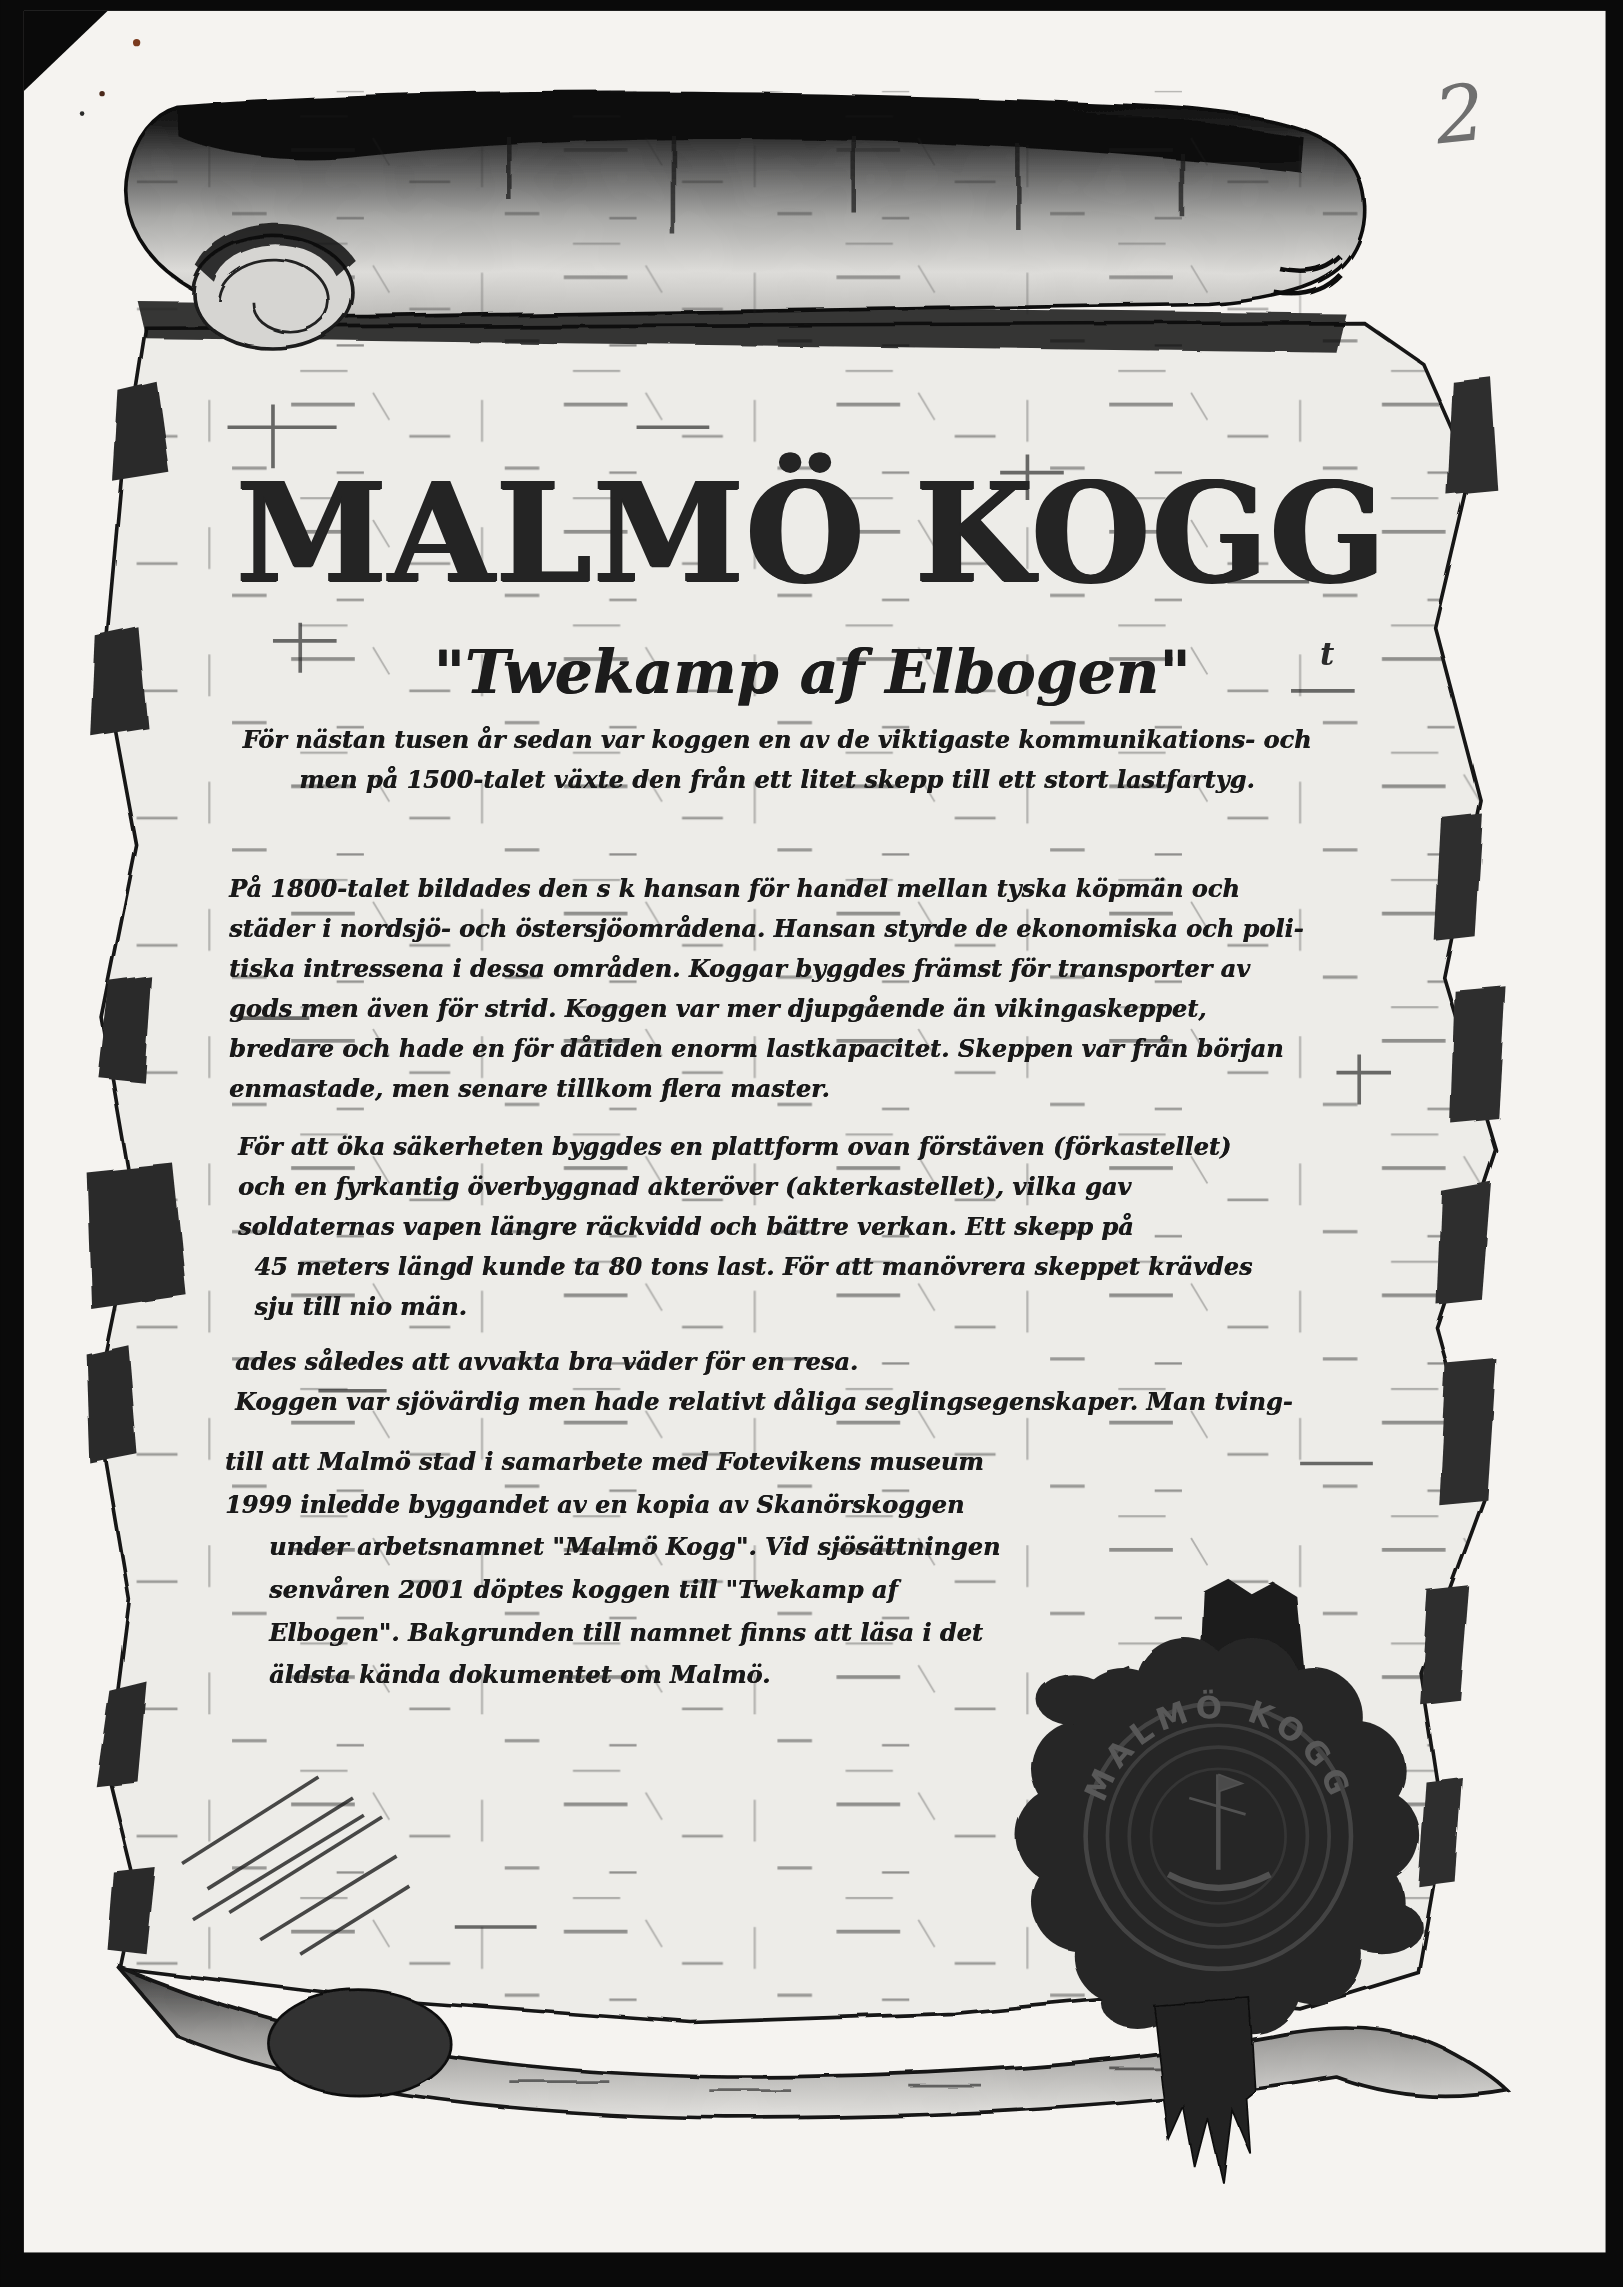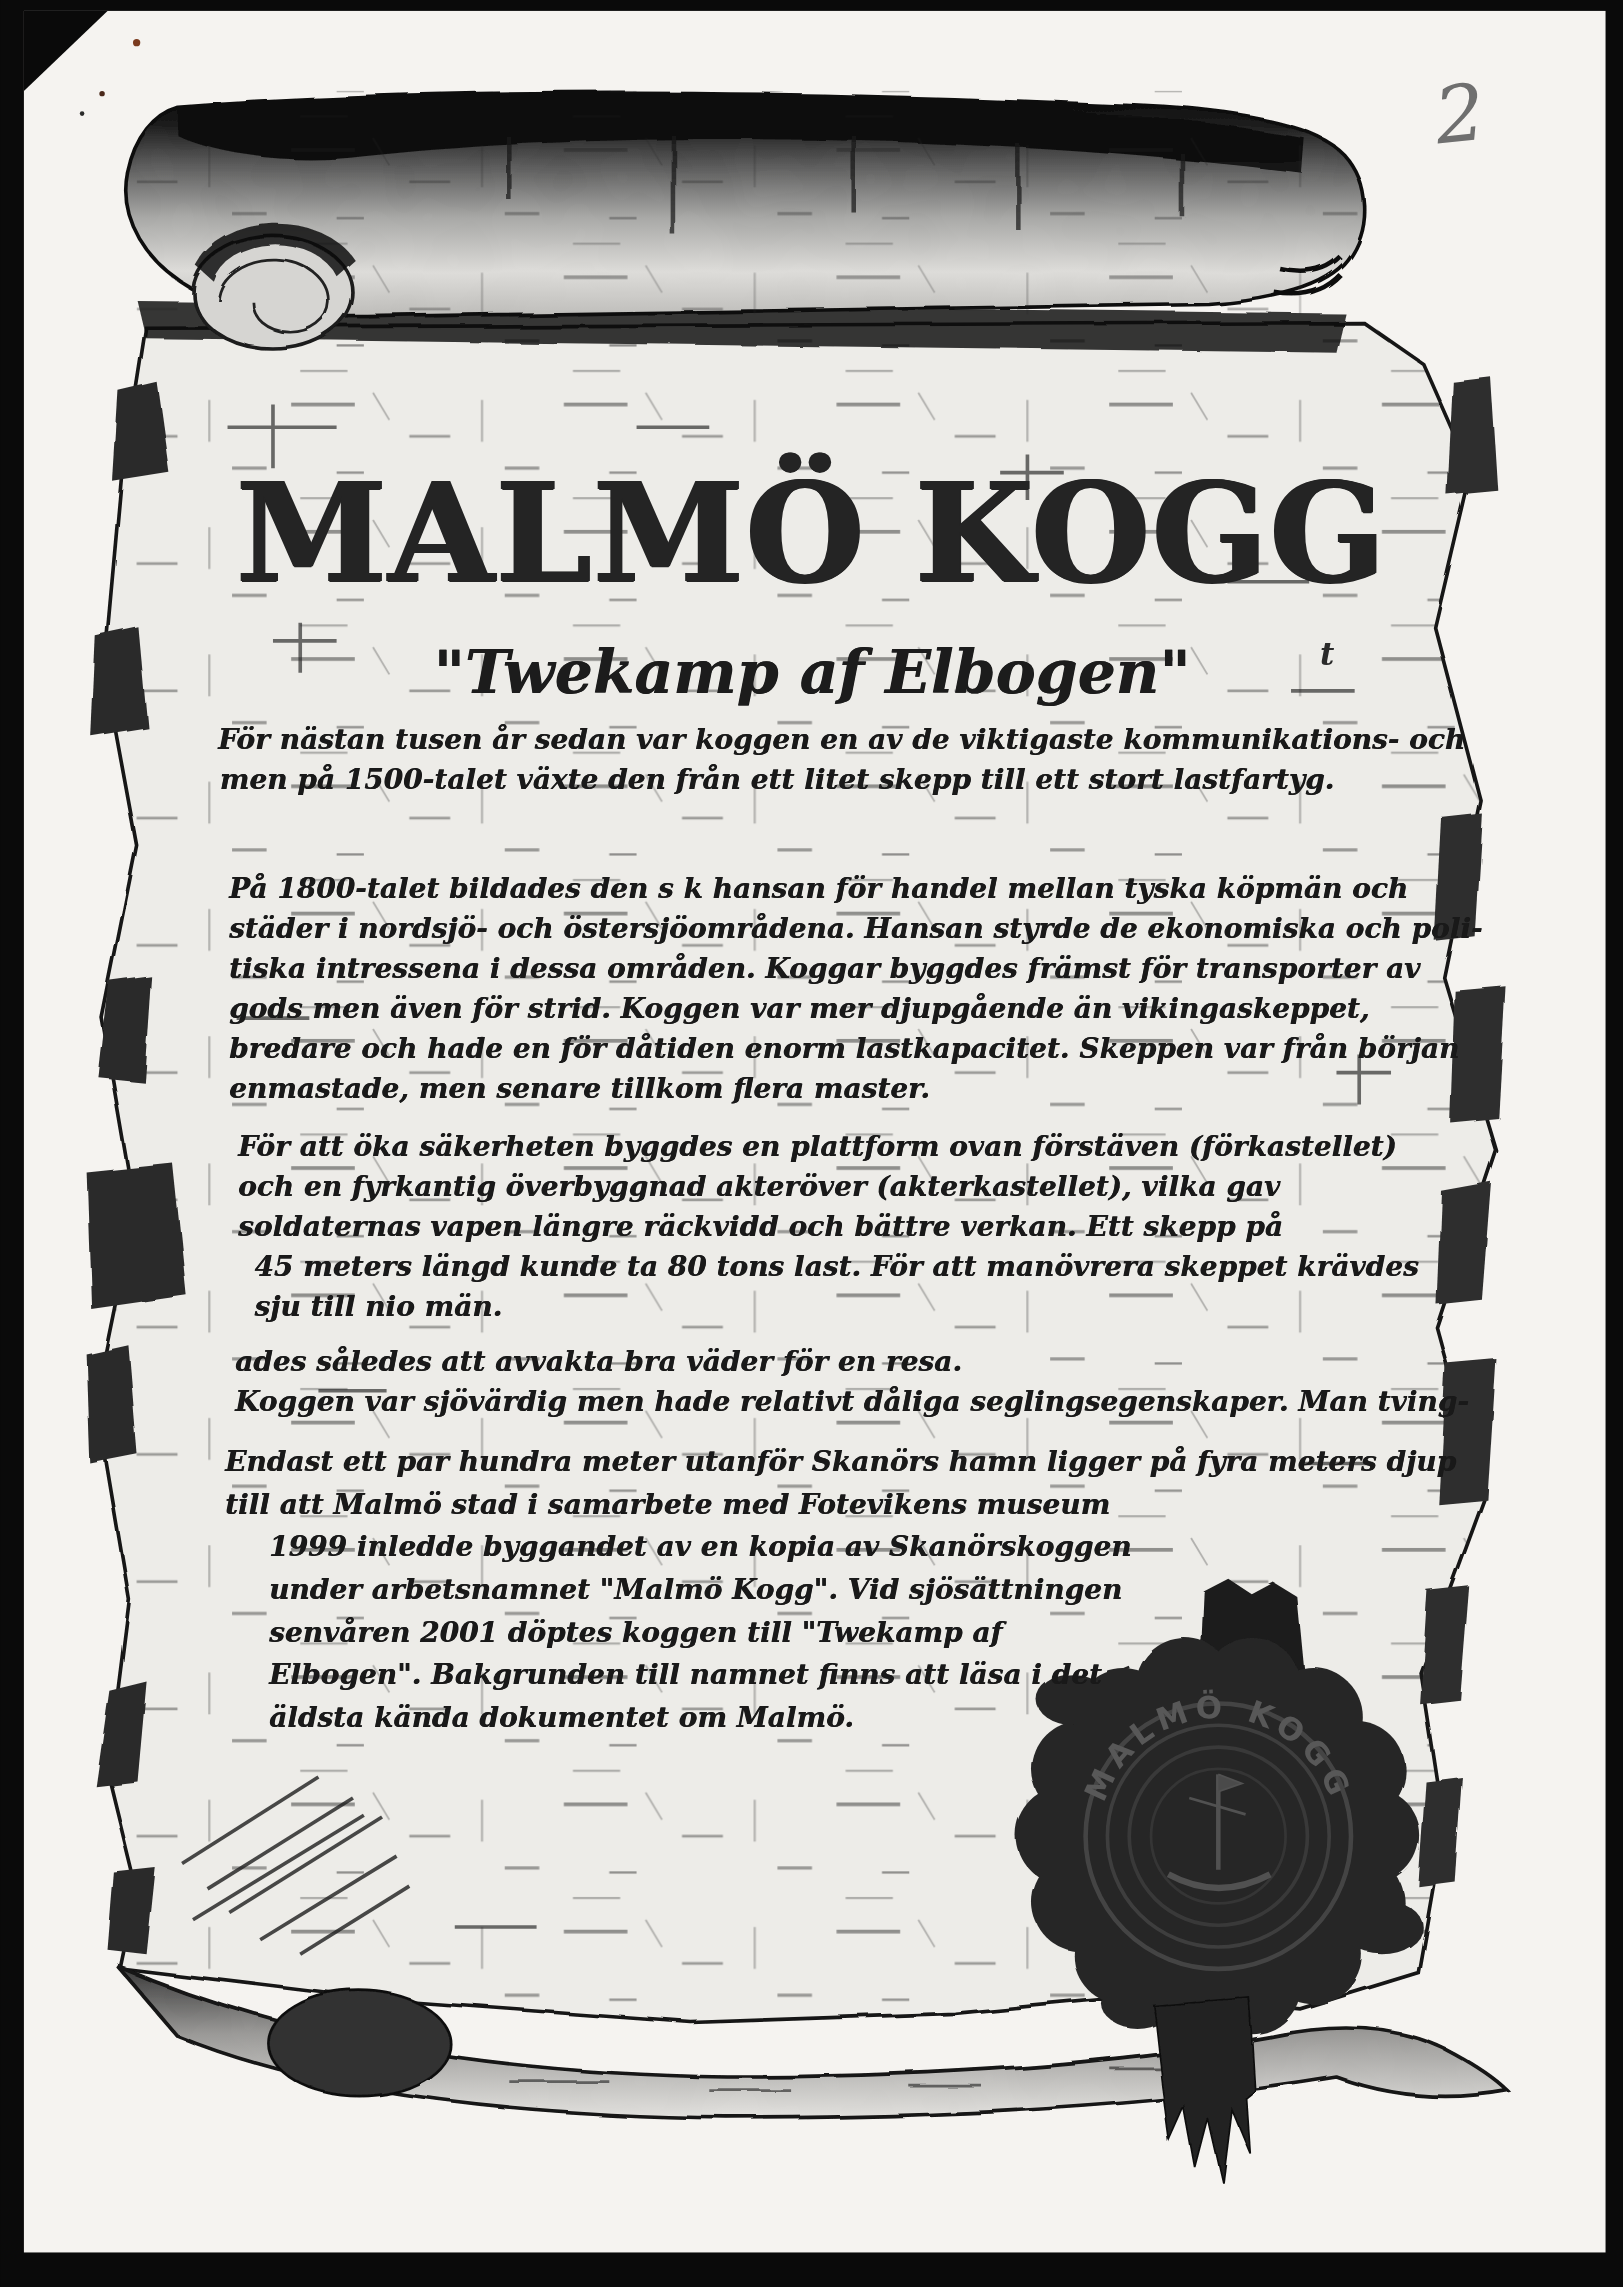--- a/index.html
+++ b/index.html
@@ -13,21 +13,21 @@
 
   .title{position:absolute;left:0;top:465px;width:1624px;text-align:center;
          font-size:136px;line-height:1;font-weight:bold;color:#242424;letter-spacing:1.8px;
          text-shadow:1.4px 0 0 #242424,-1.4px 0 0 #242424,0 0.9px 0 #242424;}
   .subtitle{position:absolute;left:0;top:642px;width:1624px;text-align:center;
             font-size:60px;line-height:1;font-weight:bold;font-style:italic;color:#1c1c1c;
             text-shadow:0.5px 0 0 #1c1c1c;}
   .stray{position:absolute;left:1320px;top:636px;font-size:31px;font-weight:bold;
          font-style:italic;color:#2a2a2a;}
 
-  .para{position:absolute;font-size:28px;line-height:40px;font-weight:bold;font-style:italic;
+  .para{position:absolute;font-size:24px;line-height:40px;font-weight:bold;font-style:italic;
         color:#191919;text-shadow:0.4px 0 0 #191919;}
   .para .tline{white-space:nowrap;}
   .para-1{left:218px;top:720px;width:1118px;text-align:center;}
   .para-2{left:229px;top:869px;width:1173px;}
   .para-3{left:238px;top:1127px;width:1173px;}
   .para-4{left:235px;top:1342px;width:1173px;}
   .para-5{left:225px;top:1442px;width:1173px;}
   .para-5 .tline{margin-bottom:2.7px;}
   .para-5 .tline:nth-child(n+3){padding-left:44px;}
   .para-3 .tline:nth-child(4),.para-3 .tline:nth-child(5){padding-left:16.4px;}
@@ -233,21 +233,20 @@
         <div class="tline">och en fyrkantig överbyggnad akteröver (akterkastellet), vilka gav</div>
         <div class="tline">soldaternas vapen längre räckvidd och bättre verkan. Ett skepp på</div>
         <div class="tline">45 meters längd kunde ta 80 tons last. För att manövrera skeppet krävdes</div>
         <div class="tline">sju till nio män.</div>
       </div>
     <div class="para para-4">
         <div class="tline">ades således att avvakta bra väder för en resa.</div>
         <div class="tline">Koggen var sjövärdig men hade relativt dåliga seglingsegenskaper. Man tving-</div>
       </div>
     <div class="para para-5">
-        <div class="tline">Endast ett par hundra meter utanför Skanörs hamn ligger på fyra meters djup</div>
         <div class="tline">till att Malmö stad i samarbete med Fotevikens museum</div>
         <div class="tline">1999 inledde byggandet av en kopia av Skanörskoggen</div>
         <div class="tline">under arbetsnamnet "Malmö Kogg". Vid sjösättningen</div>
         <div class="tline">senvåren 2001 döptes koggen till "Twekamp af</div>
         <div class="tline">Elbogen". Bakgrunden till namnet finns att läsa i det</div>
         <div class="tline">äldsta kända dokumentet om Malmö.</div>
       </div>
   </div>
 
 </div>

